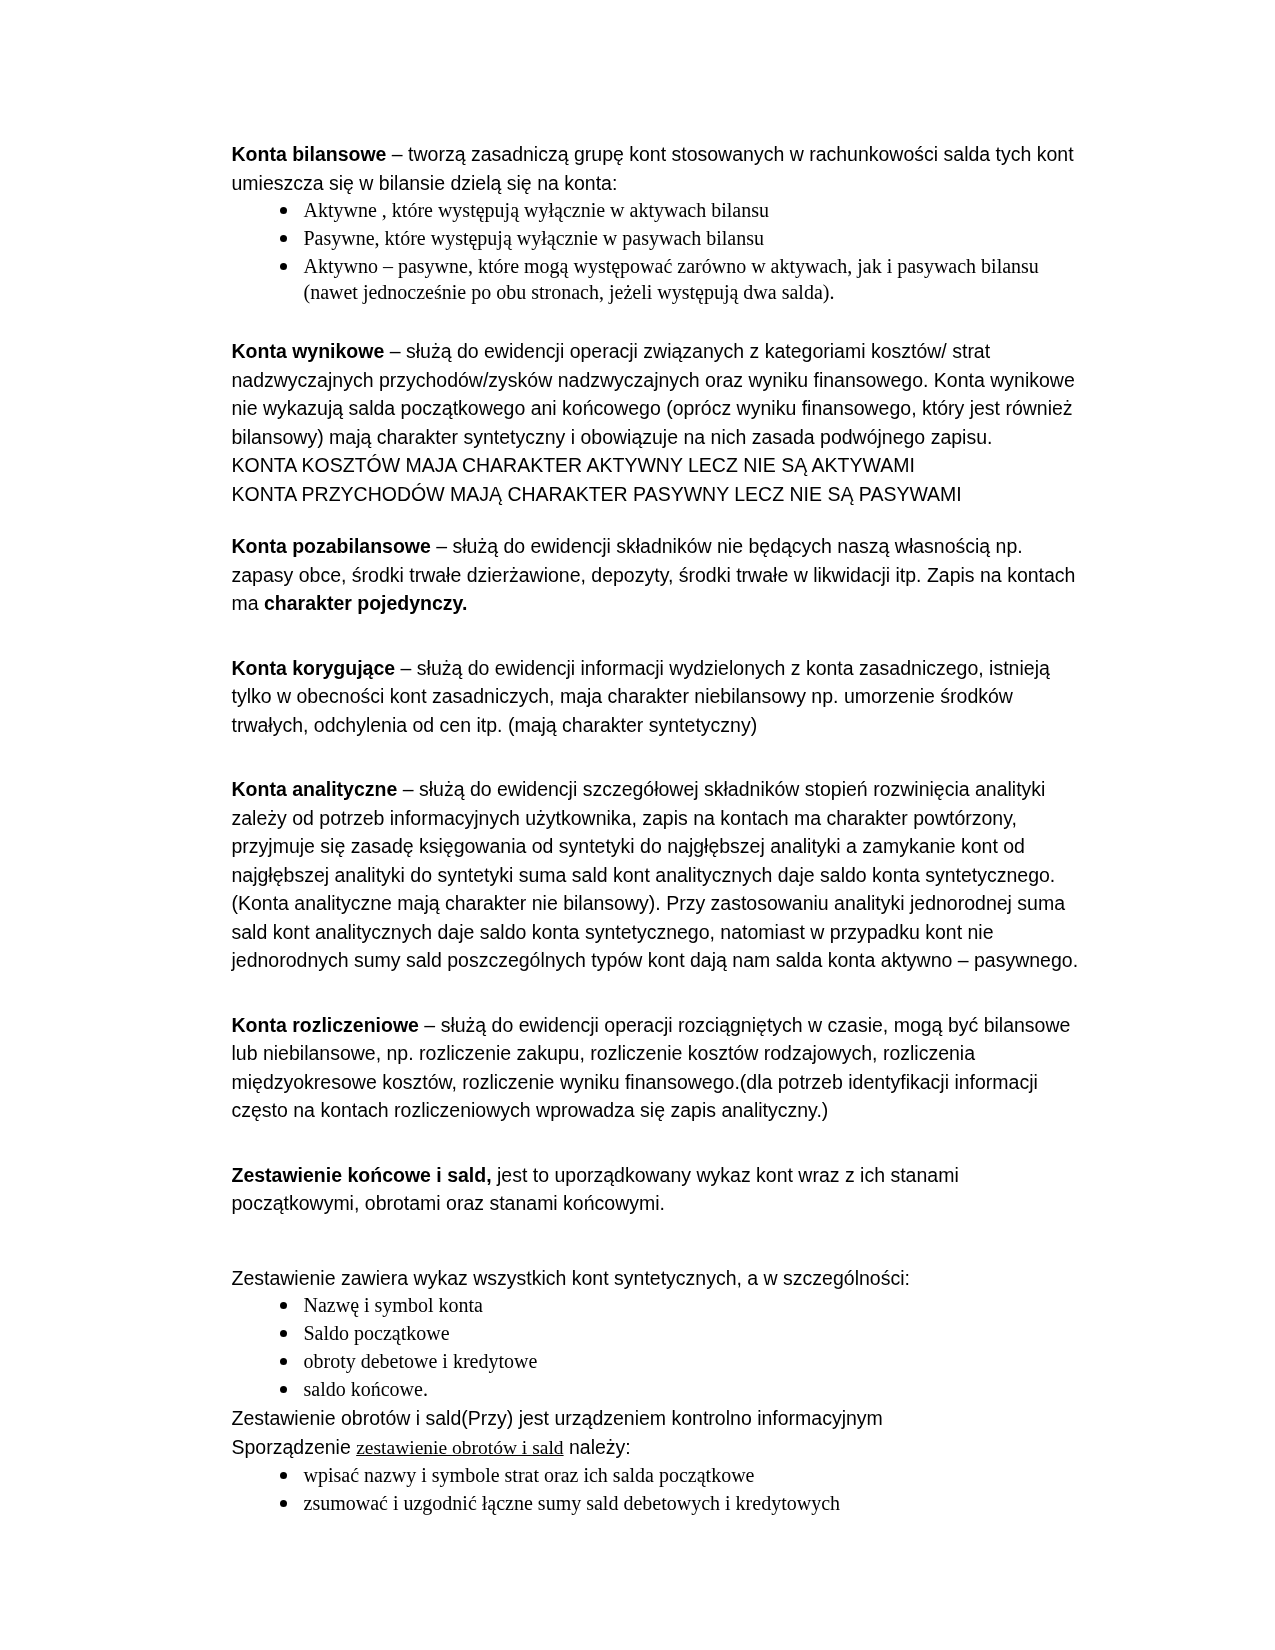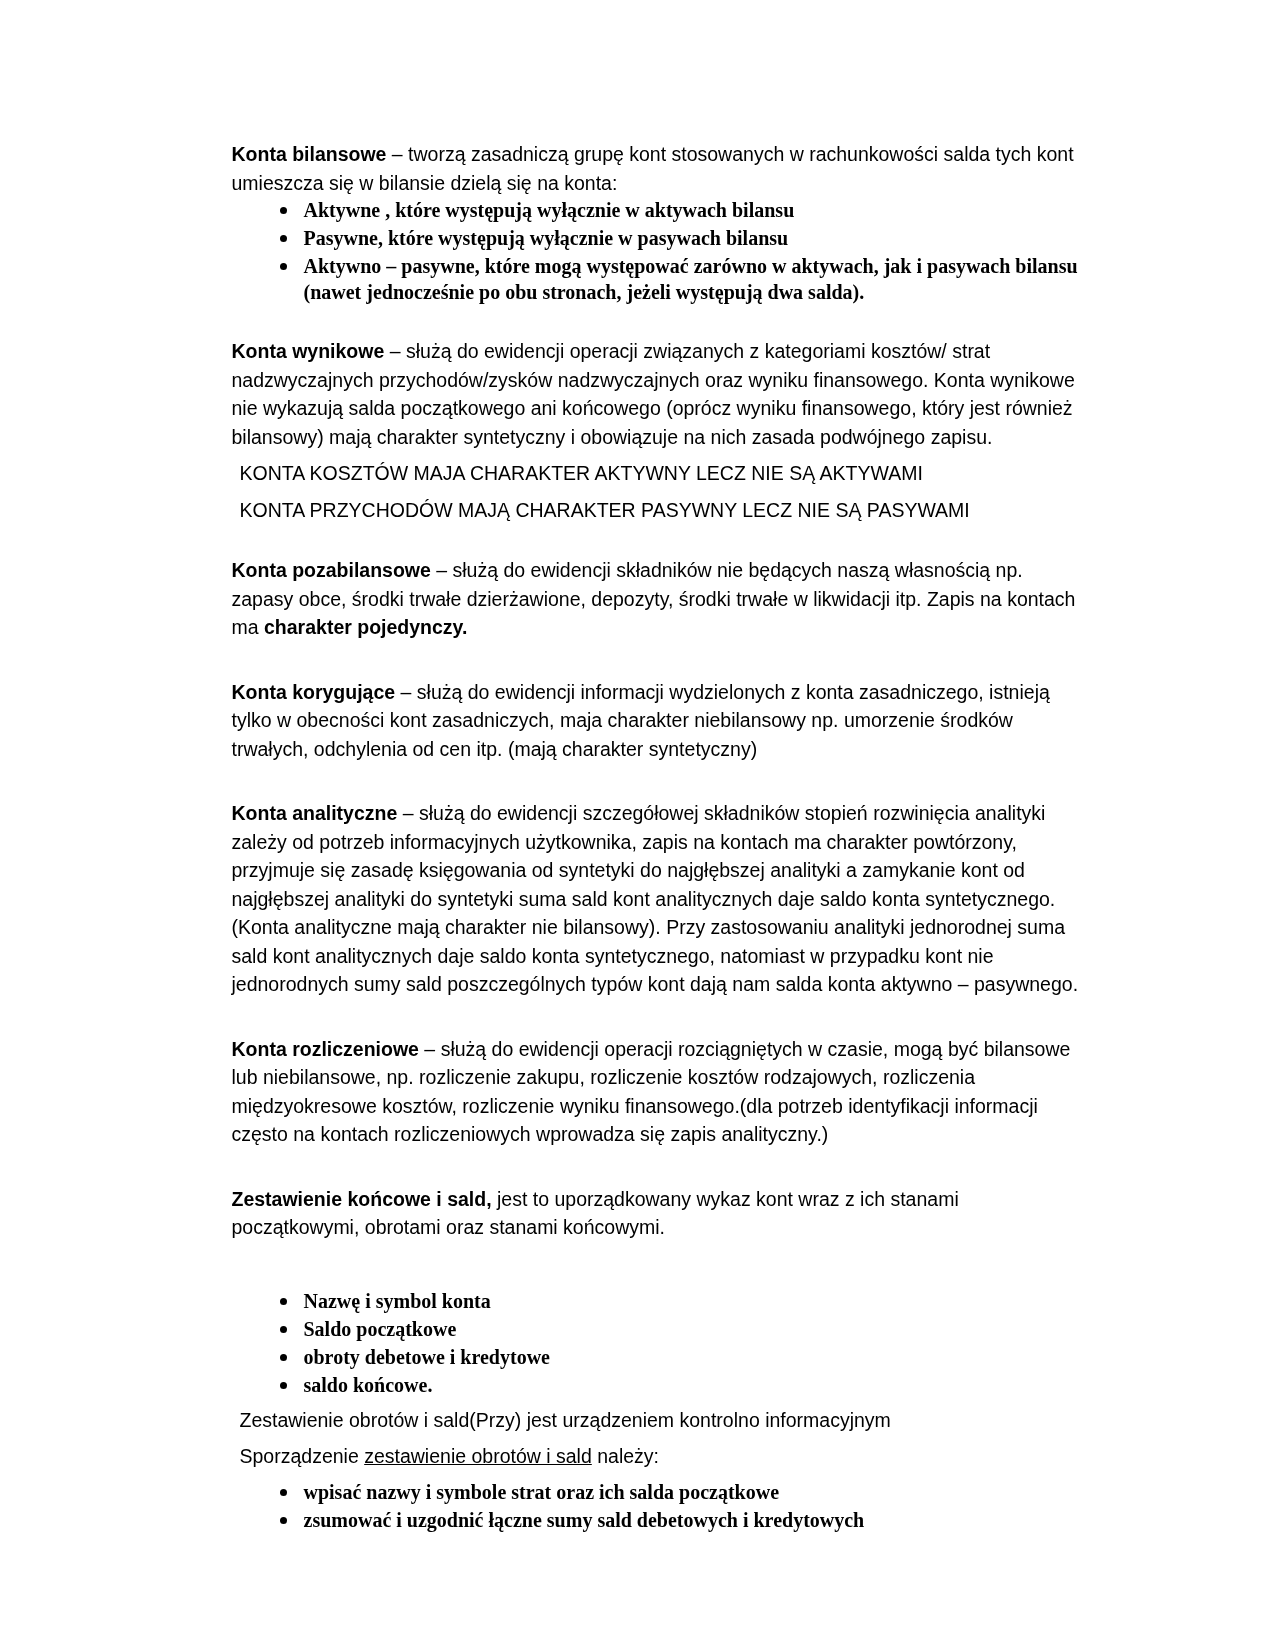--- a/index.html
+++ b/index.html
@@ -39,37 +39,36 @@
     margin: 0 0 0 0;
     padding: 0 0 0 44px;
     font-family: "Liberation Serif", serif;
     font-size: 20px;
     line-height: 26px;
   }
   ul.serif-list li {
     position: relative;
     padding-left: 28px;
     margin: 0 3px 2px 0;
-    font-weight: bold;
   }
   ul.serif-list li::before {
     content: "";
     position: absolute;
     left: 4px;
     top: 10px;
     width: 7px;
     height: 7px;
     background: #000;
     border-radius: 50%;
   }
   .gap-sm { height: 14px; }
   .gap-md { height: 24px; }
   .gap-lg { height: 30px; }
-  .underline { text-decoration: underline; }
-  .caps-line { margin: 8px; }
+  .underline { text-decoration: underline; font-family: Liberation Serif, serif; }
+  .caps-line { margin: 0; }
 </style>
 </head>
 <body>
 
 <div class="page">
 
   <p class="block para tight">
     <b>Konta bilansowe</b><span> – tworzą zasadniczą grupę kont stosowanych w rachunkowości salda tych kont umieszcza się w bilansie dzielą się na konta:</span>
   </p>
   <ul class="serif-list">
@@ -111,20 +110,21 @@
   </p>
 
   <div class="gap-sm"></div>
 
   <p class="block para">
     <b>Zestawienie końcowe i sald,</b><span> jest to uporządkowany wykaz kont wraz z ich stanami początkowymi, obrotami oraz stanami końcowymi.</span>
   </p>
 
   <div class="gap-md"></div>
 
+  <p class="block para tight">Zestawienie zawiera wykaz wszystkich kont syntetycznych, a w szczególności:</p>
   <ul class="serif-list">
     <li>Nazwę i symbol konta</li>
     <li>Saldo początkowe</li>
     <li>obroty debetowe i kredytowe</li>
     <li>saldo końcowe.</li>
   </ul>
 
   <p class="block caps-line">Zestawienie obrotów i sald(Przy) jest urządzeniem kontrolno informacyjnym</p>
   <p class="block caps-line">
     <span>Sporządzenie </span><span class="underline">zestawienie obrotów i sald</span><span> należy:</span>

